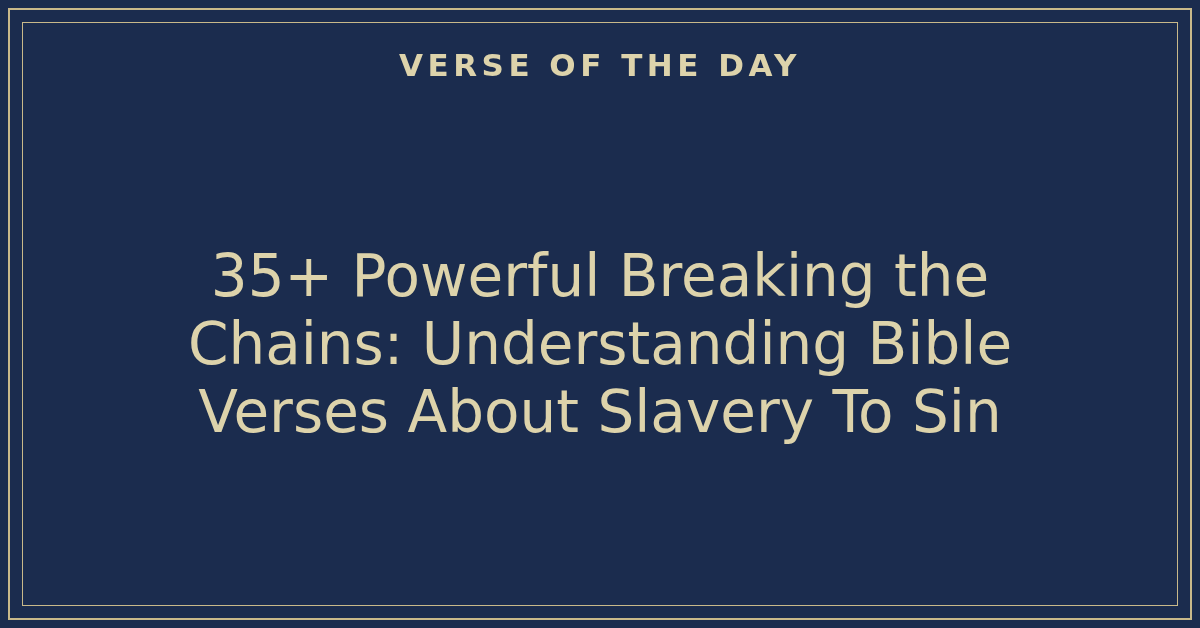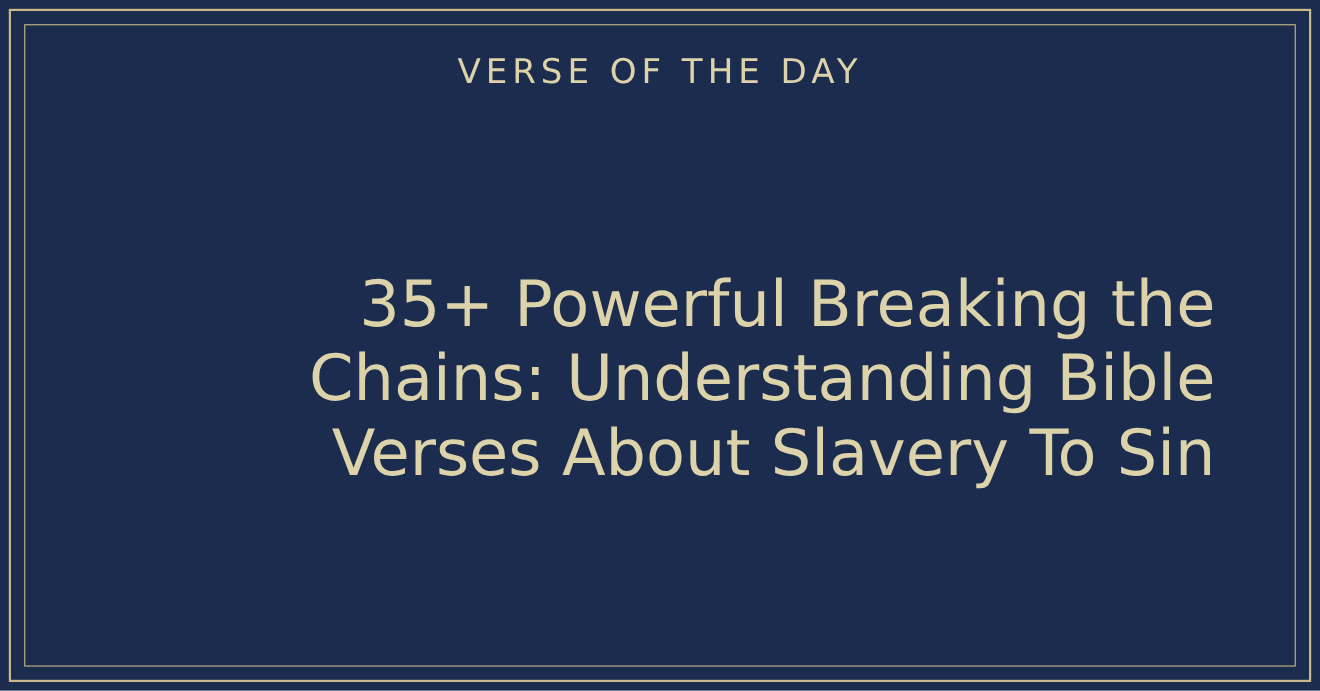--- a/index.html
+++ b/index.html
@@ -44,38 +44,38 @@
     display: flex;
     flex-direction: column;
     align-items: center;
     box-sizing: border-box;
   }
   .eyebrow {
     margin-top: 48px;
     font-size: 31px;
     letter-spacing: 4.5px;
     color: #ddd3ab;
-    font-weight: 400;
+    font-weight: 700;
     text-align: center;
     line-height: 1.1;
   }
   .title-wrap {
     flex: 1;
     display: flex;
     align-items: center;
     justify-content: center;
     width: 100%;
     padding: 0 40px;
     box-sizing: border-box;
   }
   .title {
     font-size: 58px;
     line-height: 1.17;
     color: #ddd3ab;
-    text-align: right;
+    text-align: center;
     font-weight: 400;
     max-width: 1010px;
     margin-top: -20px;
   }
   .footer {
     margin-bottom: 44px;
     font-size: 27px;
     color: #ddd3ab;
     font-weight: 700;
     text-align: center;

